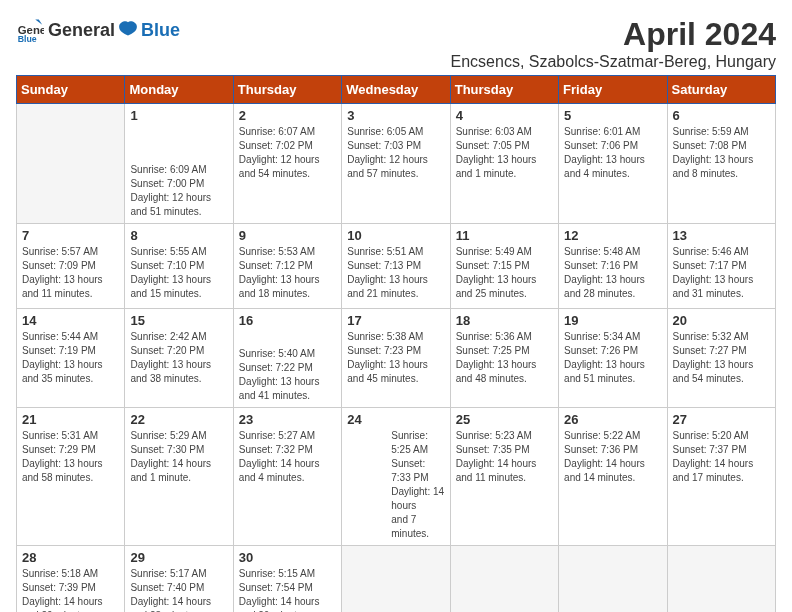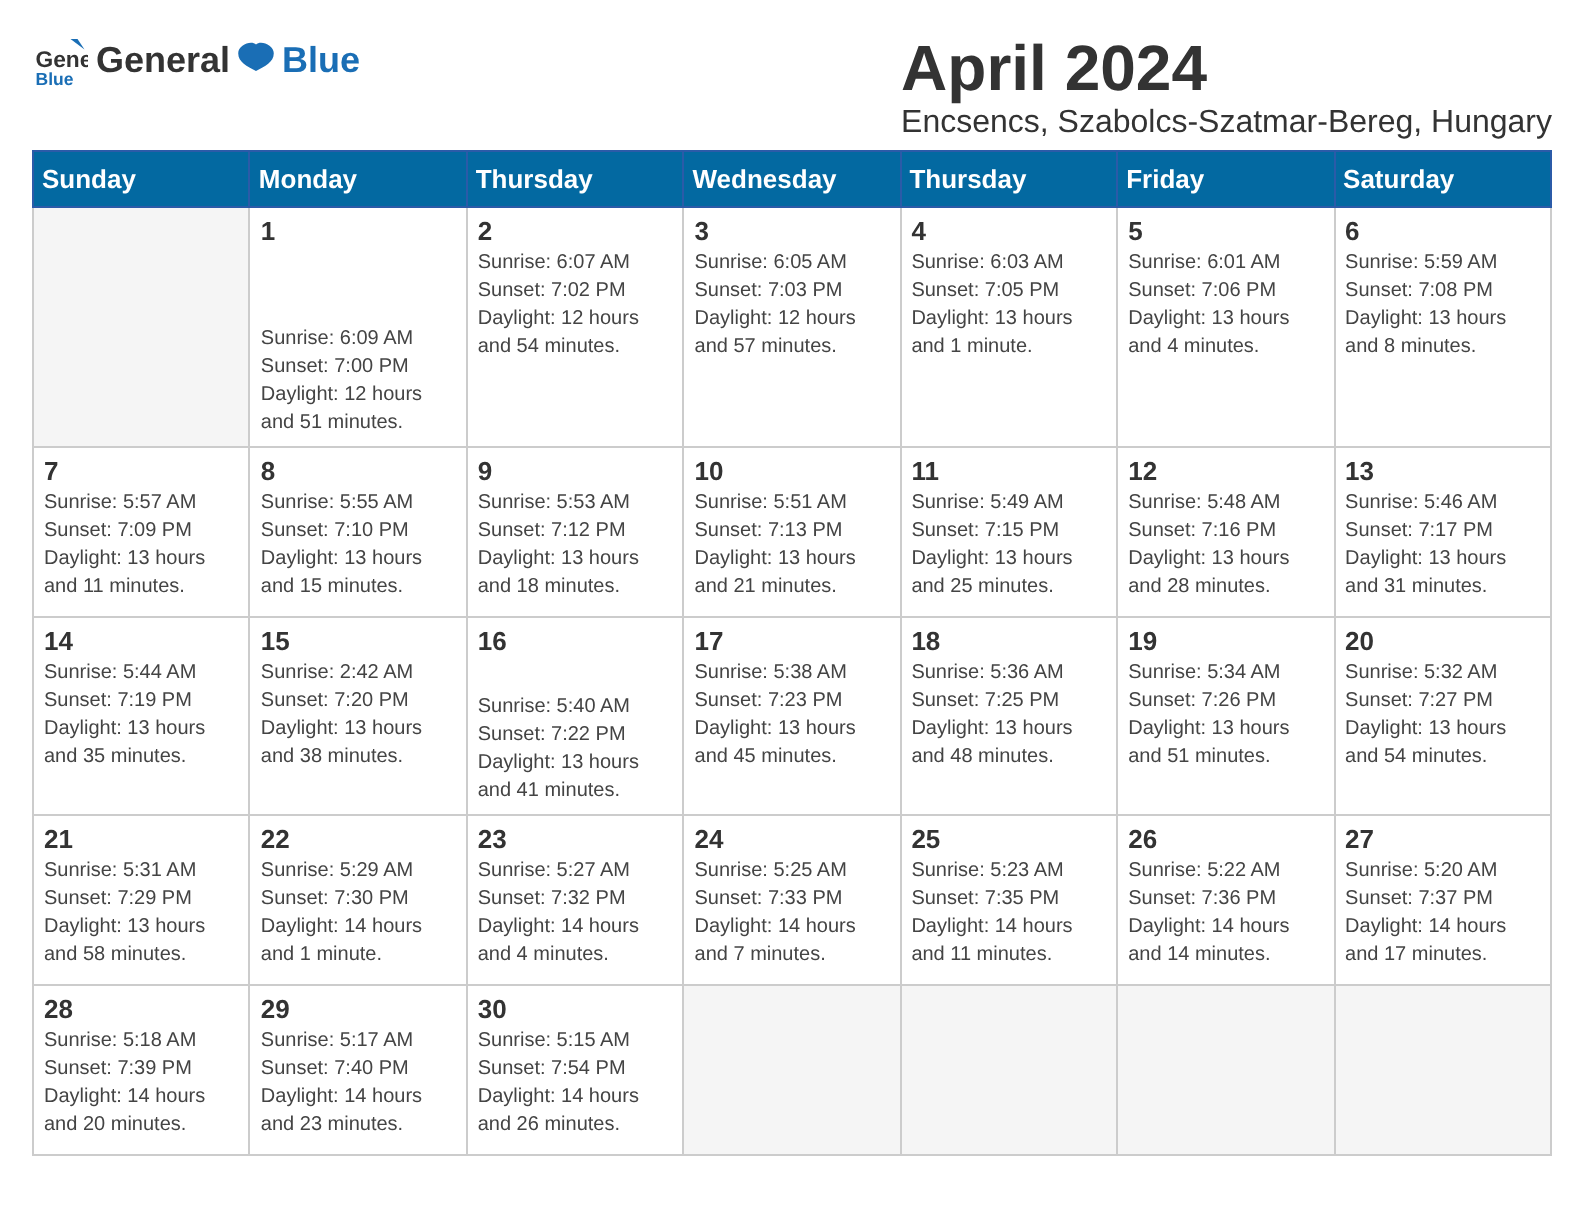--- a/index.html
+++ b/index.html
@@ -19,38 +19,38 @@
     .logo {
       display: flex;
       align-items: center;
       gap: 4px;
     }
     .logo-icon {
       width: 28px;
       height: 28px;
     }
     .title-block {
-      text-align: left;
+      text-align: right;
     }
     .month-title {
       font-size: 32px;
       font-weight: bold;
       color: #333;
     }
     .location-title {
       font-size: 16px;
       color: #333;
     }
     table {
       width: 100%;
       border-collapse: collapse;
       table-layout: fixed;
     }
     th {
-      background-color: #0369a1;
+      background-color: #c2410c;
       color: #fff;
       font-size: 13px;
       font-weight: bold;
       padding: 6px 4px;
       text-align: left;
       border: 1px solid #2b5ba8;
     }
     td {
       border: 1px solid #ccc;
       vertical-align: top;
@@ -279,21 +279,21 @@
         </td>
         <td>
           <span class="day-num">23</span>
           <div class="day-info" style="white-space: pre-line;">Sunrise: 5:27 AM
 Sunset: 7:32 PM
 Daylight: 14 hours
 and 4 minutes.</div>
         </td>
         <td>
           <span class="day-num">24</span>
-          <div class="day-info" style="white-space: pre-line;">Sunrise: 5:25 AM
+          <div class="day-info" style="white-space: pre-line; margin-left: 44px;">Sunrise: 5:25 AM
 Sunset: 7:33 PM
 Daylight: 14 hours
 and 7 minutes.</div>
         </td>
         <td>
           <span class="day-num">25</span>
           <div class="day-info" style="white-space: pre-line;">Sunrise: 5:23 AM
 Sunset: 7:35 PM
 Daylight: 14 hours
 and 11 minutes.</div>

